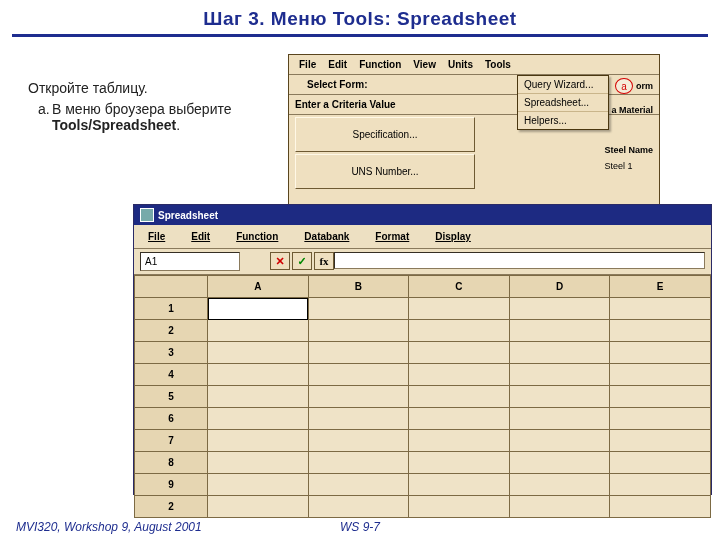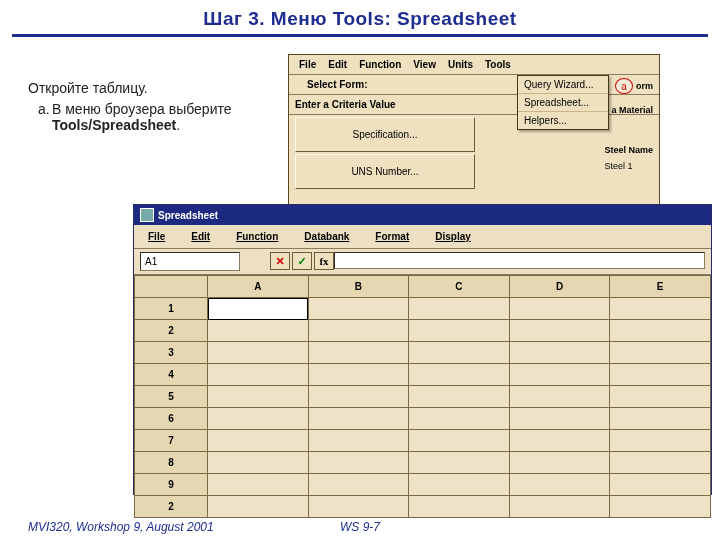--- a/index.html
+++ b/index.html
@@ -218,21 +218,21 @@
   }
 
   
   .footer {
     position: absolute;
     bottom: 6px;
     left: 0; right: 0;
     display: flex;
     font-size: 12px;
     color: #1e2d8f;
-    padding: 0 28px;
+    padding: 0 16px;
     font-style: italic;
   }
   .footer .left { flex:1; }
   .footer .mid { flex:1; text-align:center; }
   .footer .right { flex:1; }
 </style>
 </head>
 <body>
 
 <div class="slide-title">Шаг 3.  Меню Tools:  Spreadsheet</div>

